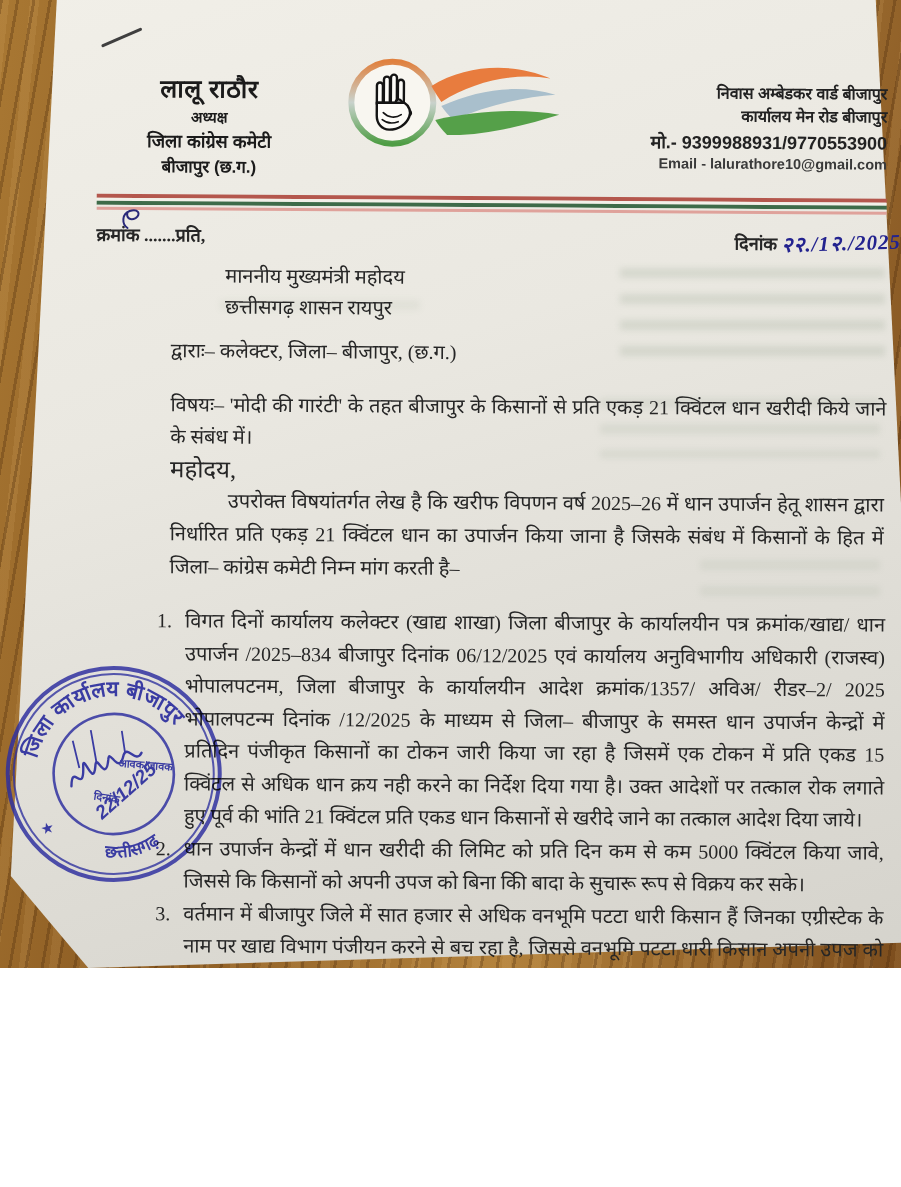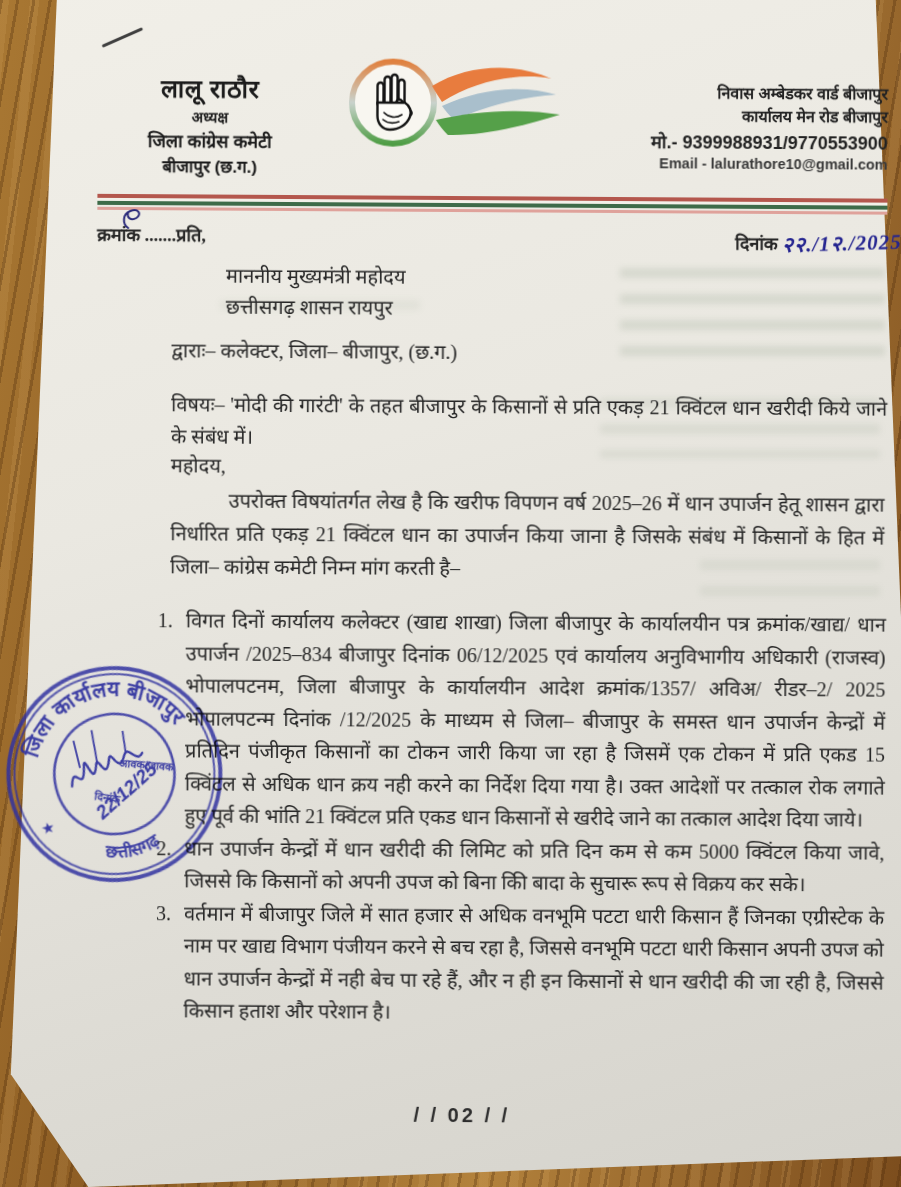--- a/index.html
+++ b/index.html
@@ -1,17 +1,17 @@
 <!DOCTYPE html>
 <html lang="hi"><head>
 <meta charset="utf-8">
 <style>
   html,body{margin:0;padding:0;}
   .photo{
-    position:relative;width:901px;height:1187px;overflow:hidden;
+    position:relative;width:901px;height:968px;overflow:hidden;
     background:
       repeating-linear-gradient(100deg, rgba(66,34,6,.28) 0 3px, rgba(0,0,0,0) 3px 16px),
       repeating-linear-gradient(96deg, rgba(255,210,140,.10) 0 9px, rgba(0,0,0,0) 9px 30px),
       linear-gradient(100deg,#a97833 0%,#8a5a22 30%,#b3823c 62%,#7c4d1d 100%);
     font-family:"Liberation Serif","DejaVu Serif",serif;
   }
   .paper{
     position:absolute;inset:0;
     background:linear-gradient(163deg,#f1efe8 0%,#eae8e1 38%,#dedcd5 72%,#d5d3cc 100%);
     clip-path:polygon(6.3% 0%, 97.2% 0%, 100% 52%, 100% 97.4%, 9.8% 100%, 1.2% 90.5%);
@@ -36,21 +36,21 @@
   .rule .r4{height:2px;background:#ece9e2;}
   .rule .r5{height:3px;background:#dfa29b;}
   .serial{position:absolute;left:95px;top:224px;font-size:18px;font-weight:600;font-family:Liberation Serif, serif;}
   .dateline{position:absolute;left:733px;top:226px;font-size:18px;font-weight:600;white-space:nowrap;}
   .hand{color:#23238f;font-style:italic;font-weight:600;}
   .hw-date{font-size:21px;letter-spacing:1px;display:inline-block;transform:rotate(-2deg);}
   .addr{position:absolute;left:224px;top:262px;font-size:20px;font-weight:500;line-height:31px;}
   .via{position:absolute;left:170px;top:338px;font-size:20px;font-weight:500;}
   .subject{position:absolute;left:170px;top:390px;width:716px;font-size:20px;font-weight:500;
     line-height:32px;text-align:justify;}
-  .salut{position:absolute;left:170px;top:453px;font-size:20px;font-weight:500;}
+  .salut{position:absolute;left:170px;top:453px;font-size:24px;font-weight:500;}
   .intro{position:absolute;left:170px;top:486px;width:714px;font-size:20px;font-weight:500;
     line-height:33px;text-align:justify;text-indent:58px;}
   .demands{position:absolute;left:158px;top:606px;width:728px;}
   .demand{position:relative;padding-left:28px;font-size:20px;font-weight:500;line-height:32.5px;
     text-align:justify;}
   .demand .num{position:absolute;left:0;top:0;}
   .pgno{position:absolute;left:0;top:1104px;width:930px;text-align:center;
     font-family:"Liberation Sans","DejaVu Sans",sans-serif;font-size:20px;font-weight:bold;
     letter-spacing:3px;color:#2c2c2c;}
   .tick{position:absolute;left:97px;top:38px;width:44px;height:3px;background:#3f3f3f;

